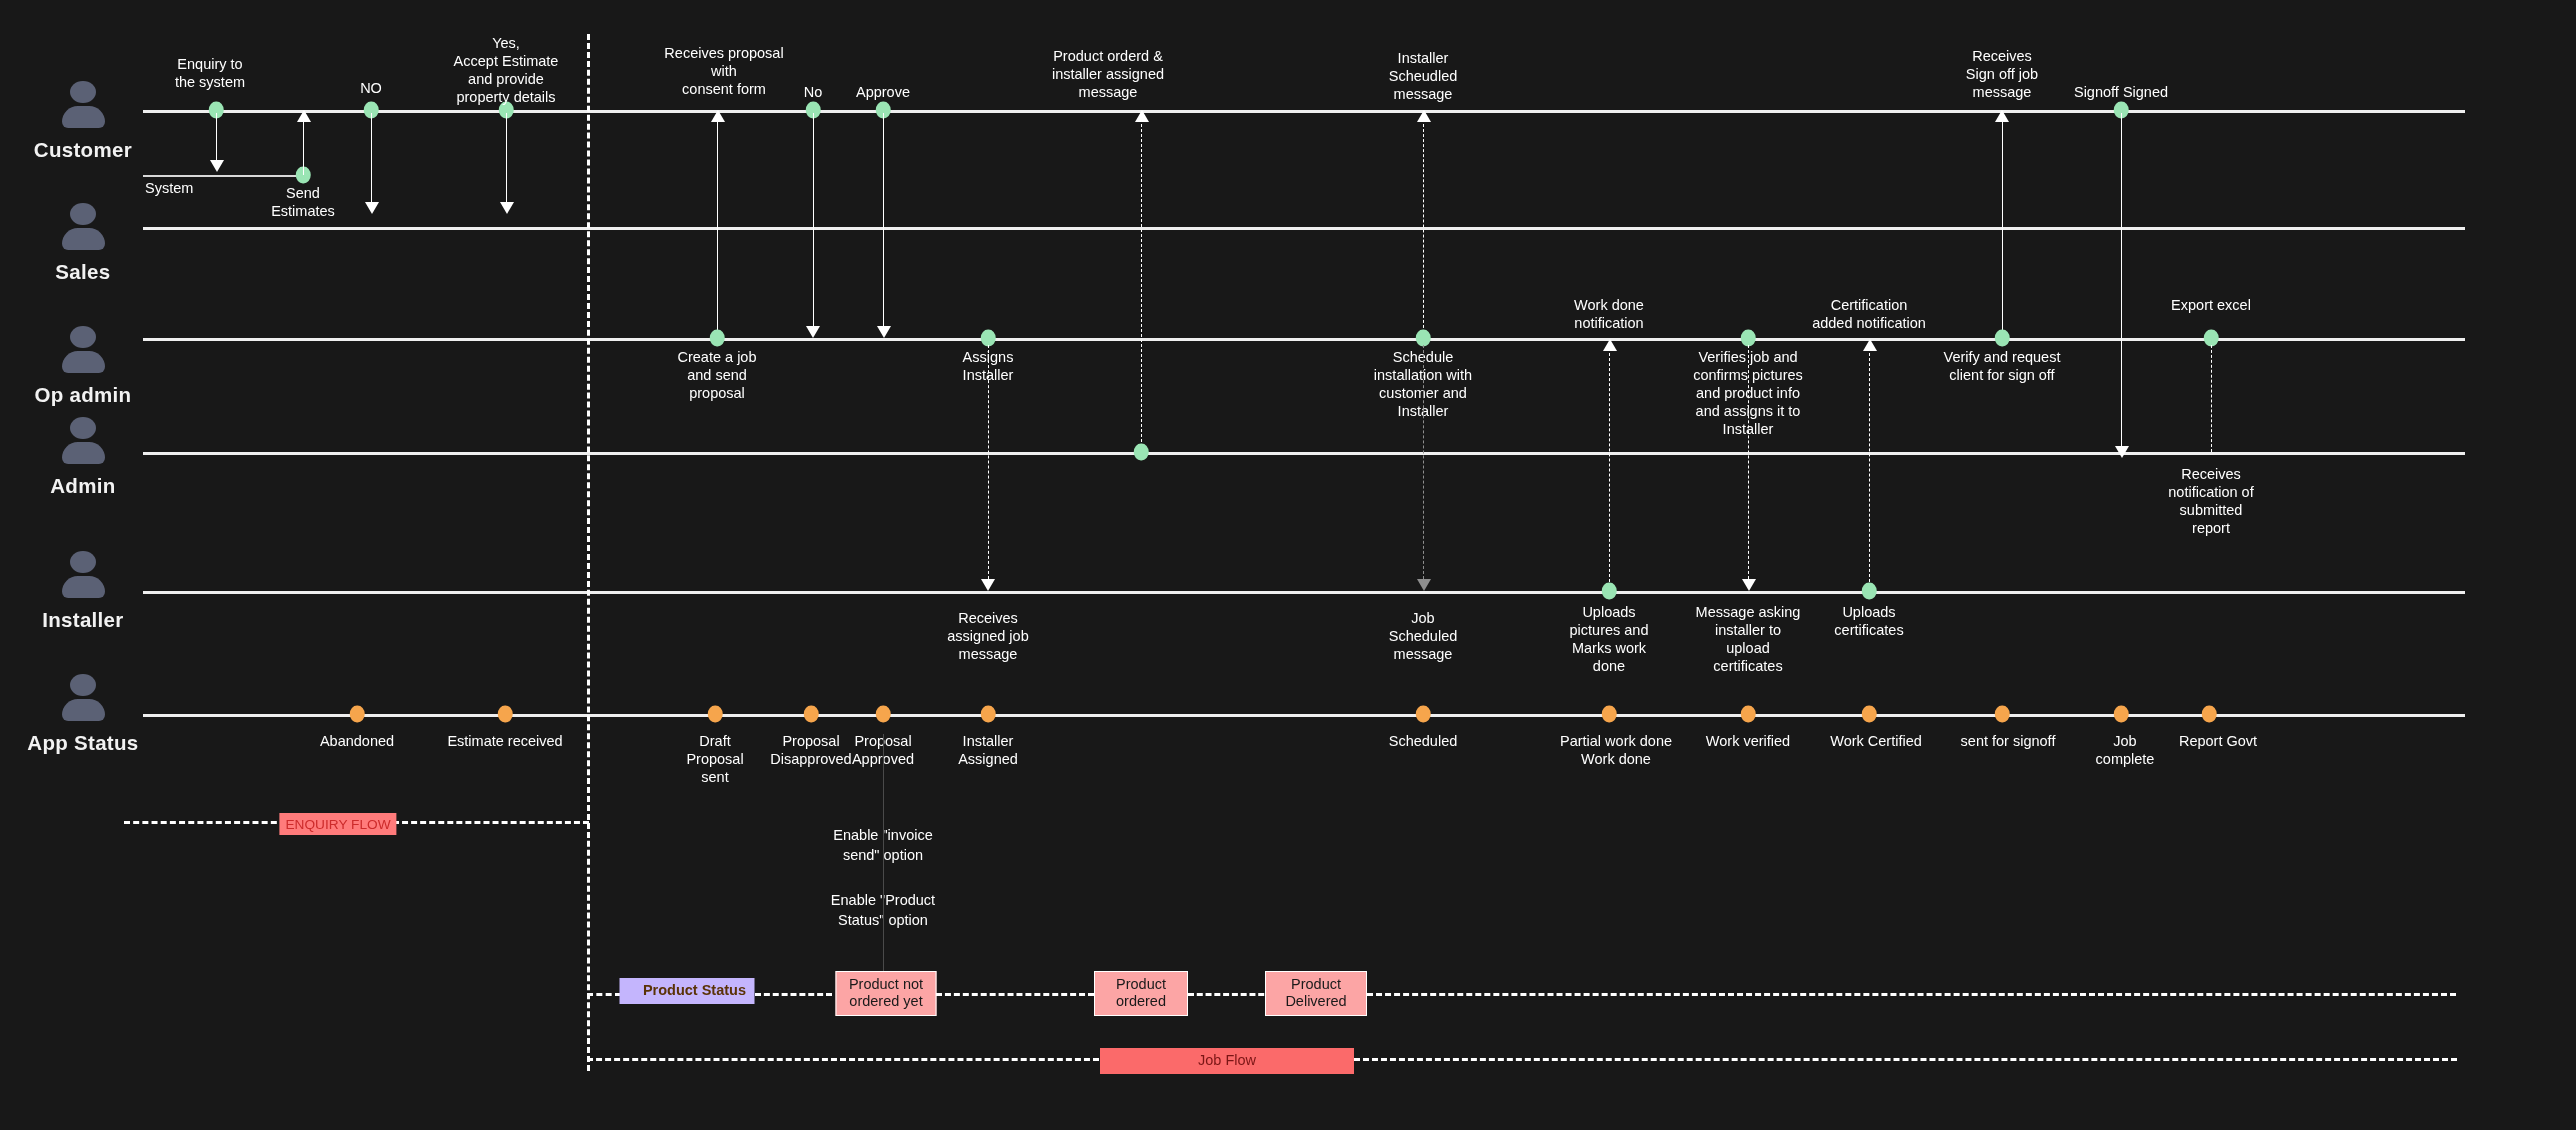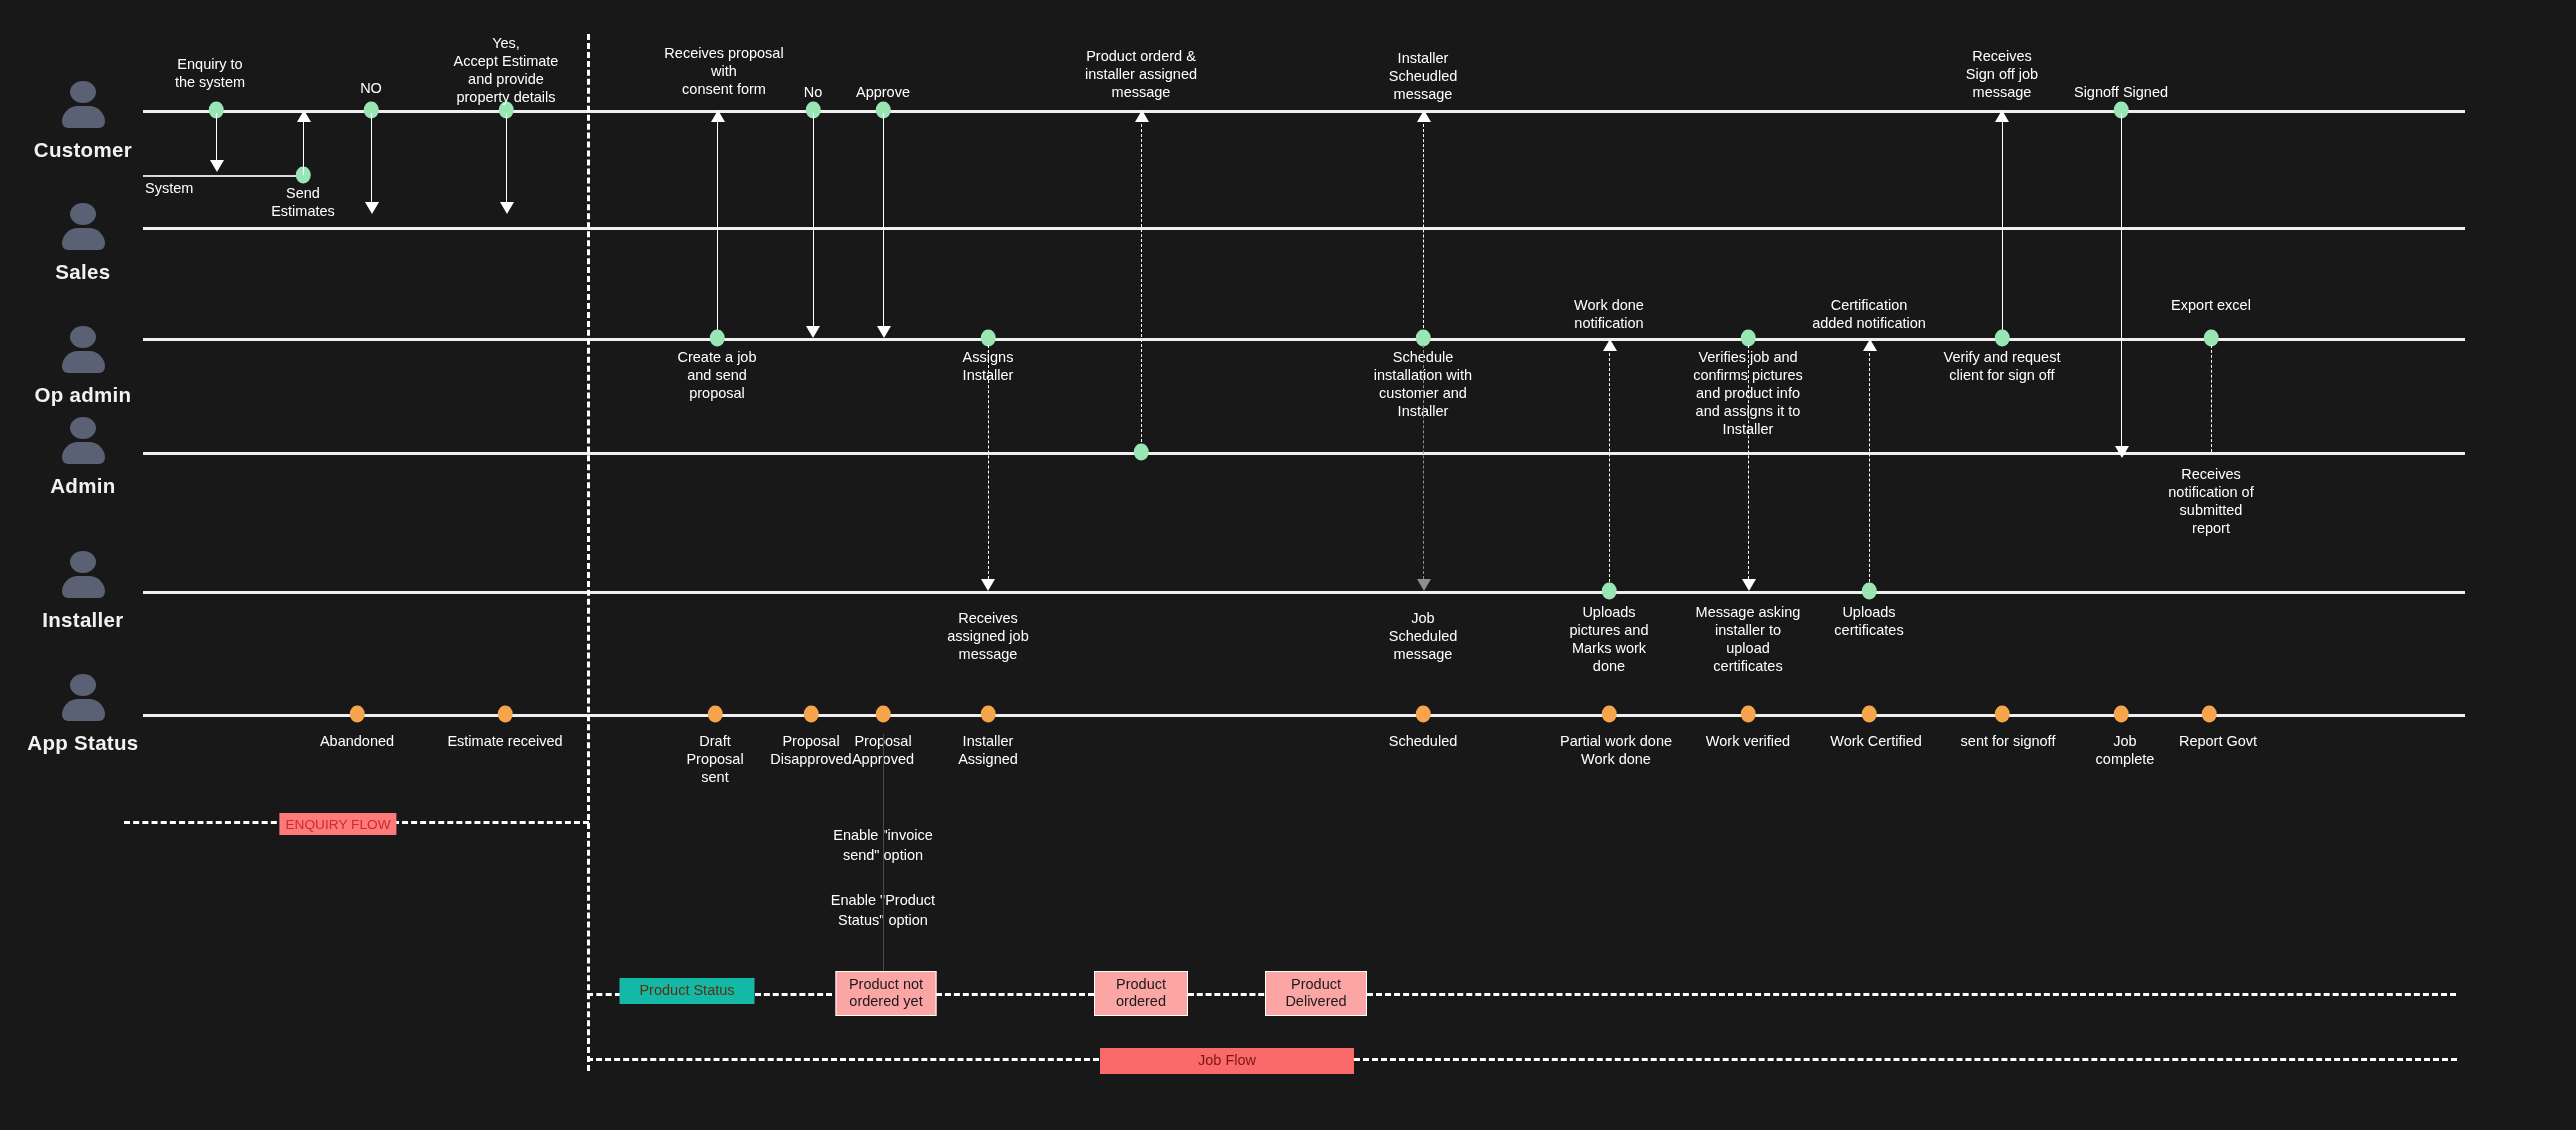--- a/index.html
+++ b/index.html
@@ -30,21 +30,21 @@
            border-right:7.7px solid transparent;border-bottom:12px solid #ffffff;
            transform:translateX(-50%);}
   .arrow-d.grey{border-top-color:#8e8e8e;}
   .divider{position:absolute;width:0;border-left:3.4px dashed #ffffff;}
   .flowline{position:absolute;height:0;border-top:3.4px dashed #ffffff;}
   .chip{position:absolute;transform:translateX(-50%);
         font-size:14.5px;line-height:17px;text-align:center;padding:4.3px 8.5px;
         box-sizing:border-box;}
   .chip.enquiry{background:#ff7b7b;color:#cc2b2b;font-size:13.7px;padding:2.6px 6px;font-weight:500;}
   .chip.jobflow{background:#fb6a6a;color:#7a1515;font-weight:500;}
-  .chip.ps{background:#14b8a6;color:#5a3206;font-weight:400;}
+  .chip.ps{background:#c4b5fd;color:#5a3206;font-weight:700;text-align:right;}
   .chip.white{background:#fca5a5;color:#1a1a1a;border:0.9px solid #ffffff;}
   .note{position:absolute;text-align:center;font-size:14.5px;line-height:19.6px;
         transform:translateX(-50%);white-space:pre-line;color:#ffffff;}
 </style>
 </head>
 <body>
 
 <div id="stage">
 
   <div class="lane-label" style="left:-2.6px;top:81px;">
@@ -135,21 +135,21 @@
   <div class="node" style="left:813px;top:110px;"></div>
   <div class="cap" style="left:813px;top:83px;width:77px;">No</div>
   <div class="conn" style="left:813px;top:113px;height:213px;"></div>
   <div class="arrow-d" style="left:813px;top:326px;"></div>
 
   <div class="node" style="left:883px;top:110px;"></div>
   <div class="cap" style="left:883px;top:83px;width:102px;">Approve</div>
   <div class="conn" style="left:883px;top:113px;height:213px;"></div>
   <div class="arrow-d" style="left:884px;top:326px;"></div>
 
-  <div class="cap" style="left:1141px;top:47px;width:205px;">Product orderd &amp;
+  <div class="cap" style="left:1108px;top:47px;width:205px;">Product orderd &amp;
 installer assigned
 message</div>
   <div class="conn dash" style="left:1141px;top:119px;height:333px;"></div>
   <div class="arrow-u" style="left:1142px;top:110px;"></div>
 
   <div class="cap" style="left:1423px;top:49px;width:171px;">Installer
 Scheudled
 message</div>
   <div class="conn dash" style="left:1423px;top:119px;height:219px;"></div>
   <div class="arrow-u" style="left:1424px;top:110px;"></div>

